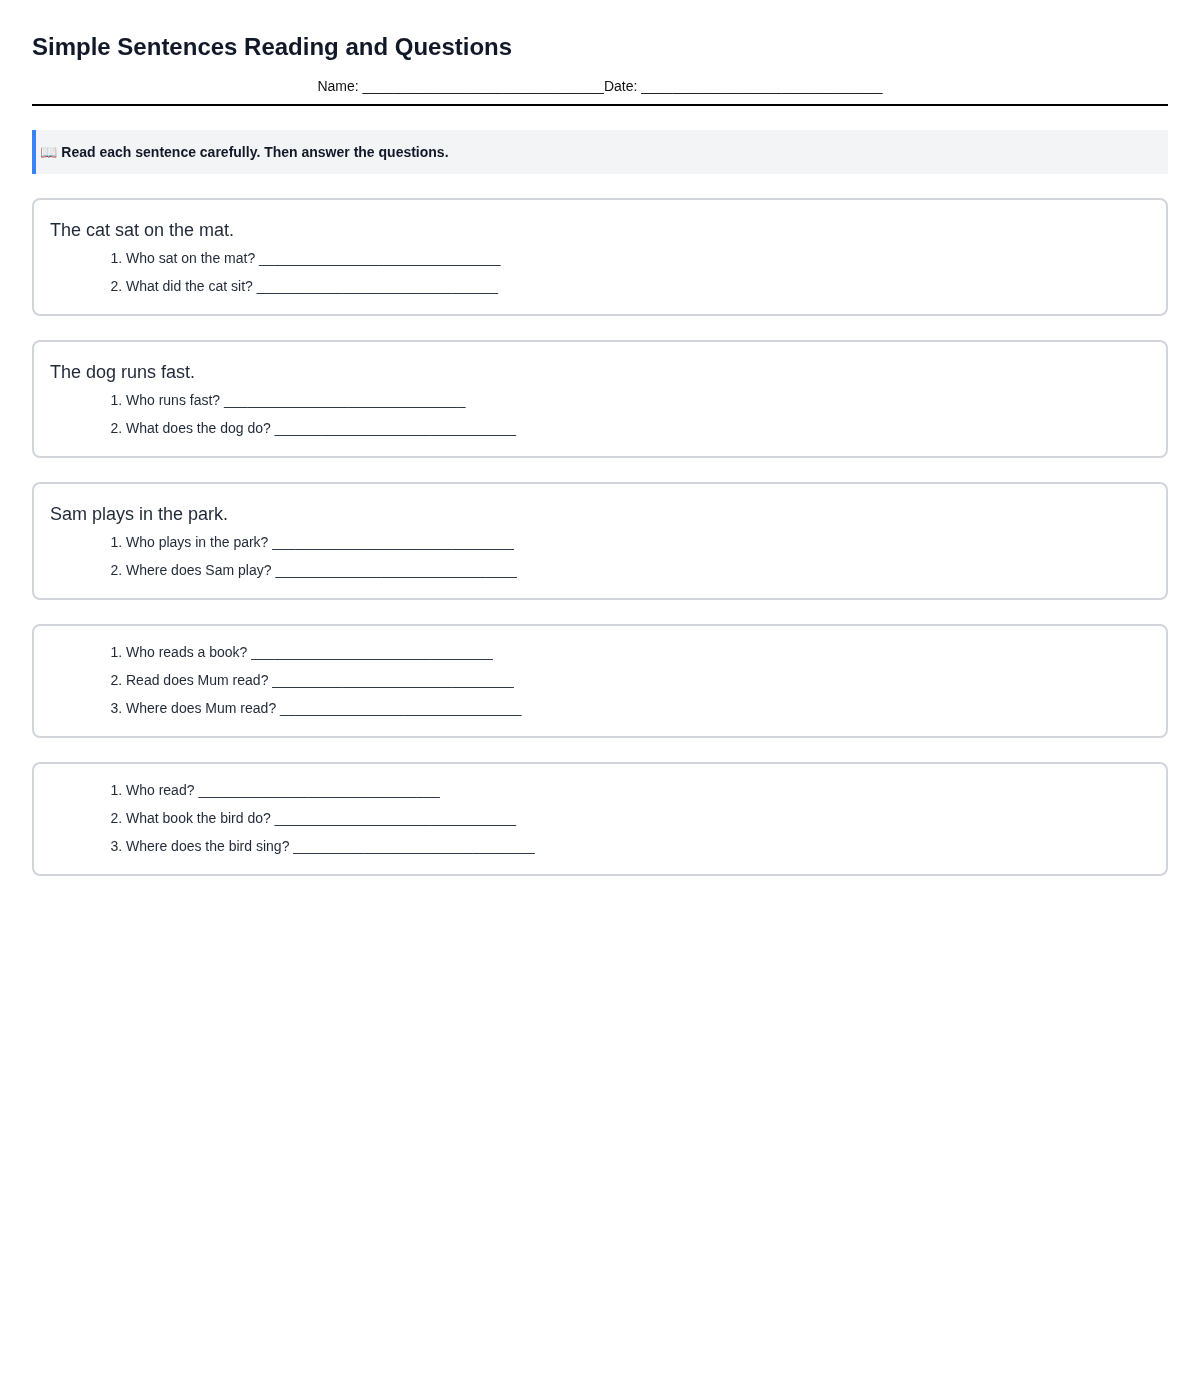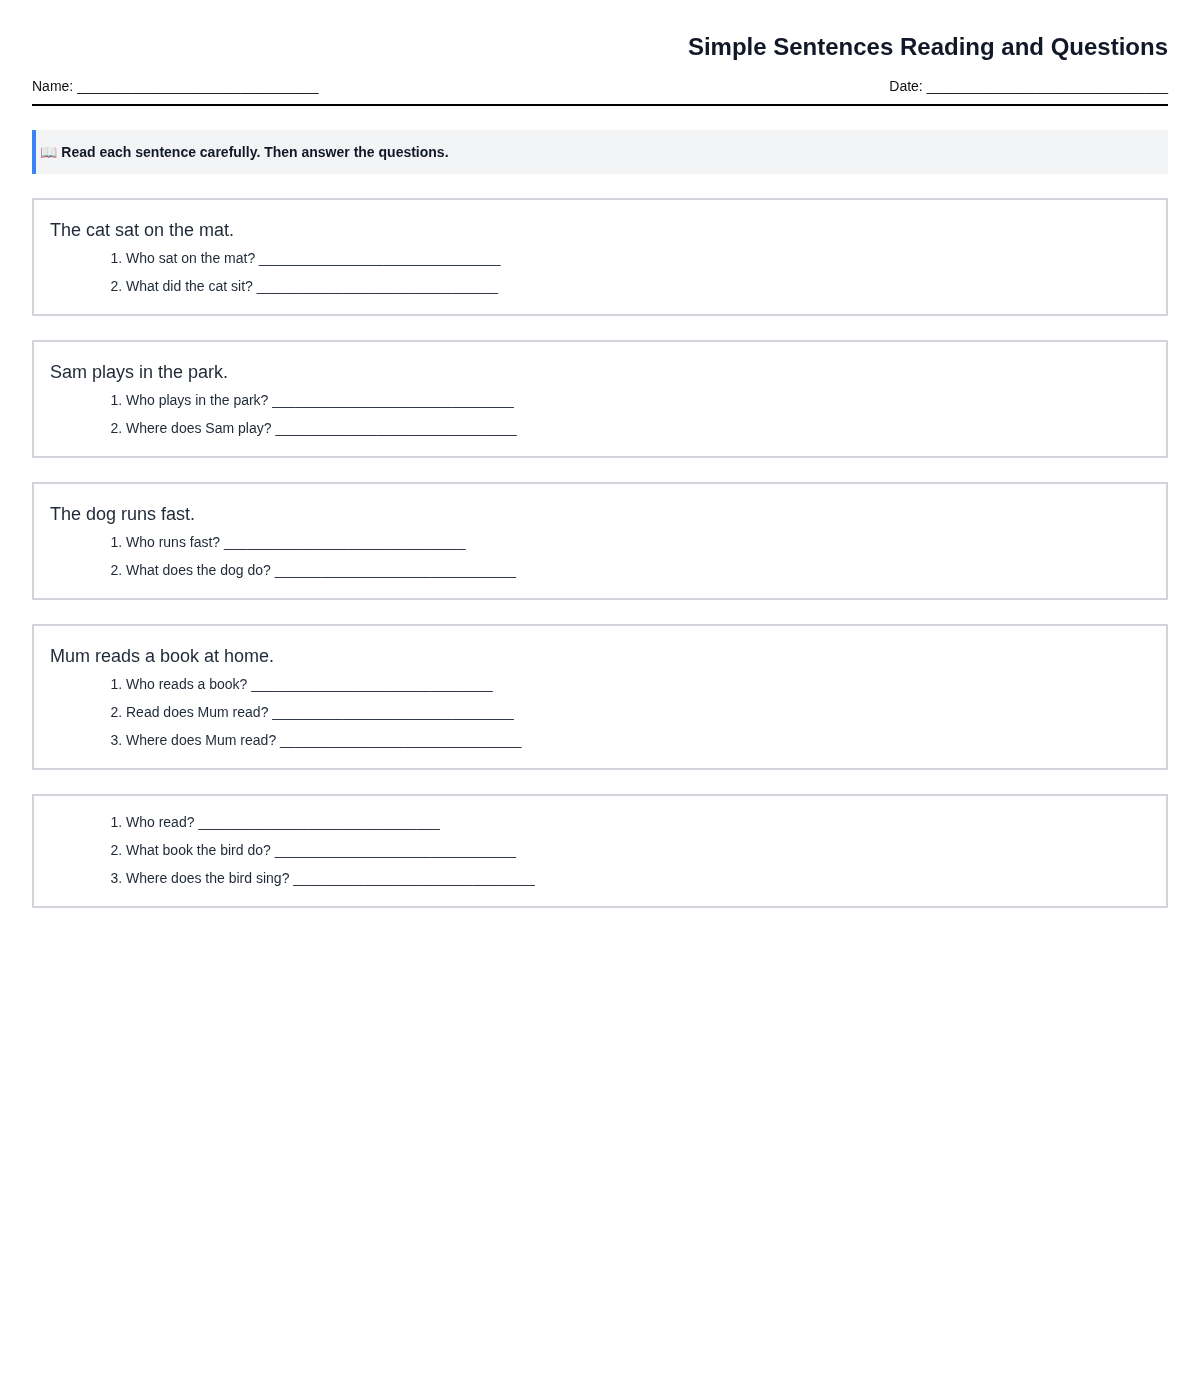--- a/index.html
+++ b/index.html
@@ -4,31 +4,31 @@
   <style>
     * { box-sizing: border-box; }
     html, body { margin: 0; padding: 0; background: #ffffff; }
     body {
       width: 1200px; height: 1400px;
       font-family: "Liberation Sans", sans-serif;
       color: #1a202c;
       padding: 0 32px;
     }
     .title {
-      text-align: right;
+      text-align: left;
       font-size: 24px;
       font-weight: bold;
       margin: 0;
       padding-top: 33px;
       line-height: 28px;
       color: #111827;
     }
     .meta-row {
       display: flex;
-      justify-content: space-between;
+      justify-content: center;
       font-size: 14px;
       line-height: 16px;
       margin-top: 17px;
       padding-bottom: 10px;
       border-bottom: 2px solid #000;
       color: #111;
     }
     .instructions {
       margin-top: 24px;
       background: #f3f4f6;
@@ -36,21 +36,21 @@
       padding: 13px 12px 13px 4px;
       font-size: 14px;
       font-weight: bold;
       line-height: 18px;
       color: #111827;
       height: 44px;
     }
     .card {
       margin-top: 24px;
       border: 2px solid #d1d5db;
-      border-radius: 0;
+      border-radius: 8px;
       padding: 18px 16px 8px 16px;
     }
     .sentence {
       font-size: 18px;
       line-height: 24px;
       color: #1f2937;
       margin: 0 0 8px 0;
     }
     .questions {
       margin: 0;
@@ -89,37 +89,36 @@
 <div id="sections">
   <div class="card">
     <p class="sentence">The cat sat on the mat.</p>
     <ol class="questions">
       <li><span>Who sat on the mat?</span> <span class="blank">_______________________________</span></li>
       <li><span>What did the cat sit?</span> <span class="blank">_______________________________</span></li>
     </ol>
   </div>
 
   <div class="card">
+    <p class="sentence">The dog runs fast.</p>
+    <ol class="questions">
+      <li><span>Who runs fast?</span> <span class="blank">_______________________________</span></li>
+      <li><span>What does the dog do?</span> <span class="blank">_______________________________</span></li>
+    </ol>
+  </div>
+
+  <div class="card">
     <p class="sentence">Sam plays in the park.</p>
     <ol class="questions">
       <li><span>Who plays in the park?</span> <span class="blank">_______________________________</span></li>
       <li><span>Where does Sam play?</span> <span class="blank">_______________________________</span></li>
     </ol>
   </div>
 
   <div class="card">
-    <p class="sentence">The dog runs fast.</p>
-    <ol class="questions">
-      <li><span>Who runs fast?</span> <span class="blank">_______________________________</span></li>
-      <li><span>What does the dog do?</span> <span class="blank">_______________________________</span></li>
-    </ol>
-  </div>
-
-  <div class="card">
-    <p class="sentence">Mum reads a book at home.</p>
     <ol class="questions">
       <li><span>Who reads a book?</span> <span class="blank">_______________________________</span></li>
       <li><span>Read does Mum read?</span> <span class="blank">_______________________________</span></li>
       <li><span>Where does Mum read?</span> <span class="blank">_______________________________</span></li>
     </ol>
   </div>
 
   <div class="card">
     <ol class="questions">
       <li><span>Who read?</span> <span class="blank">_______________________________</span></li>

